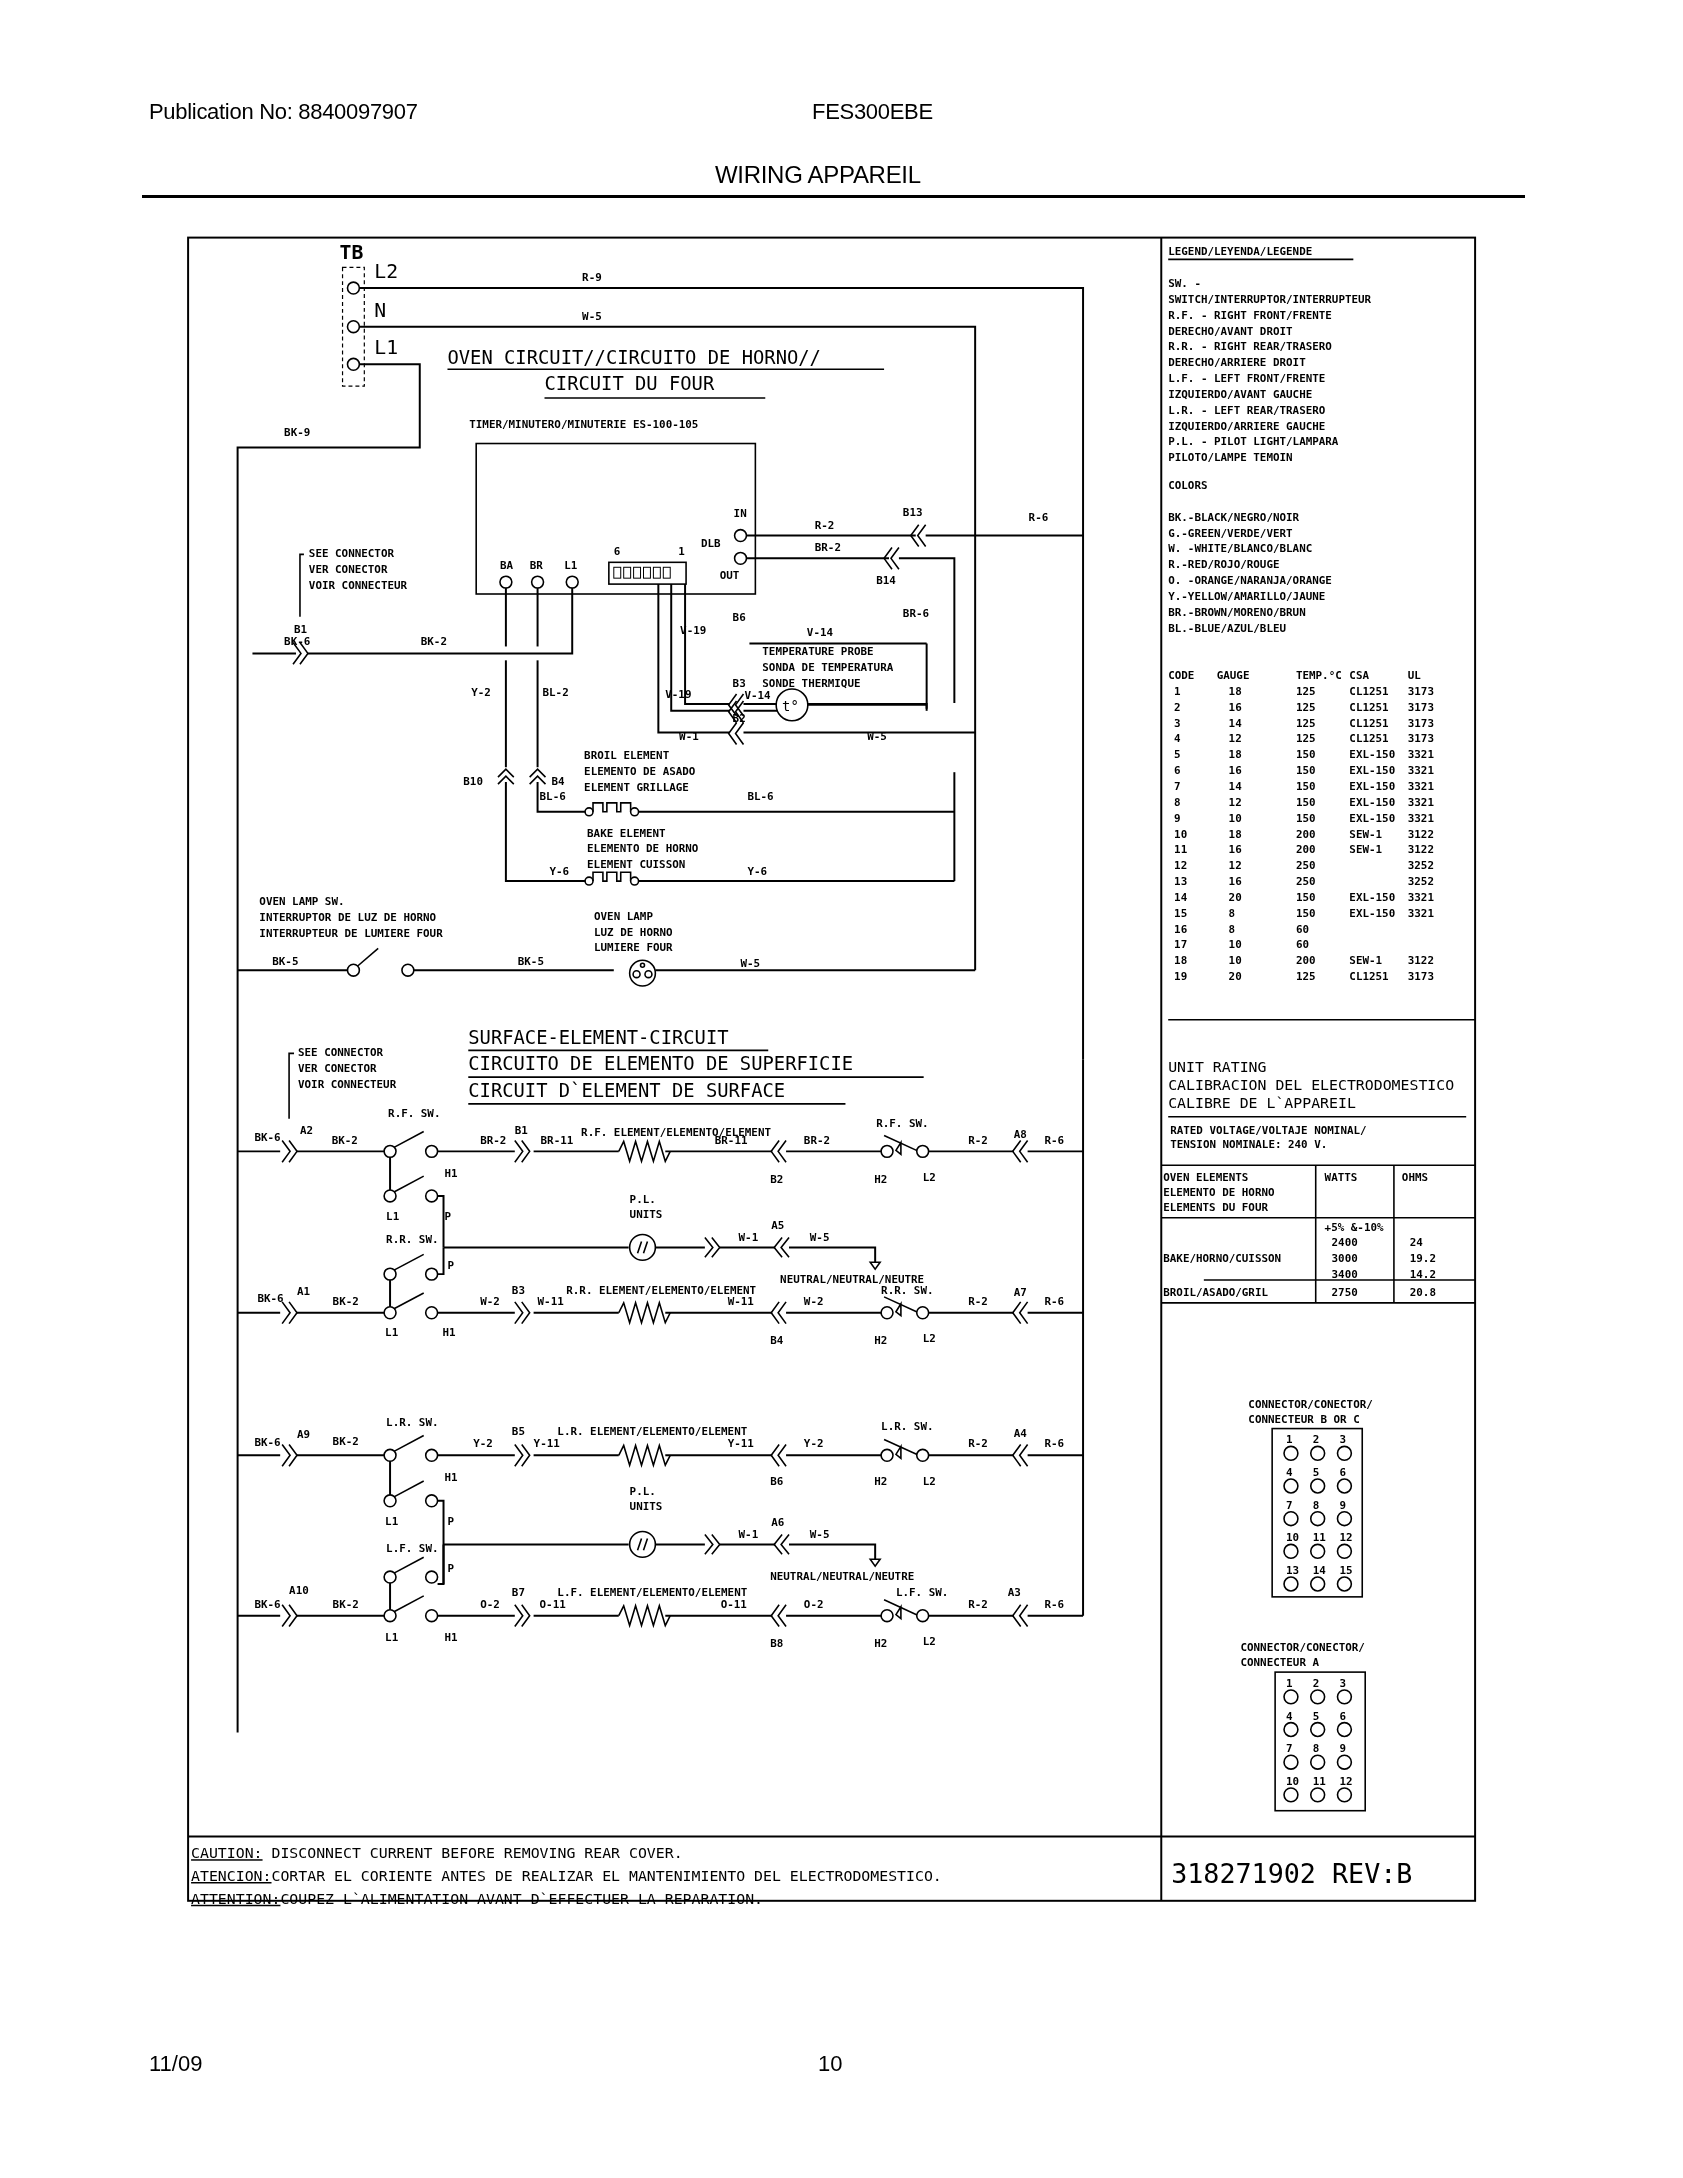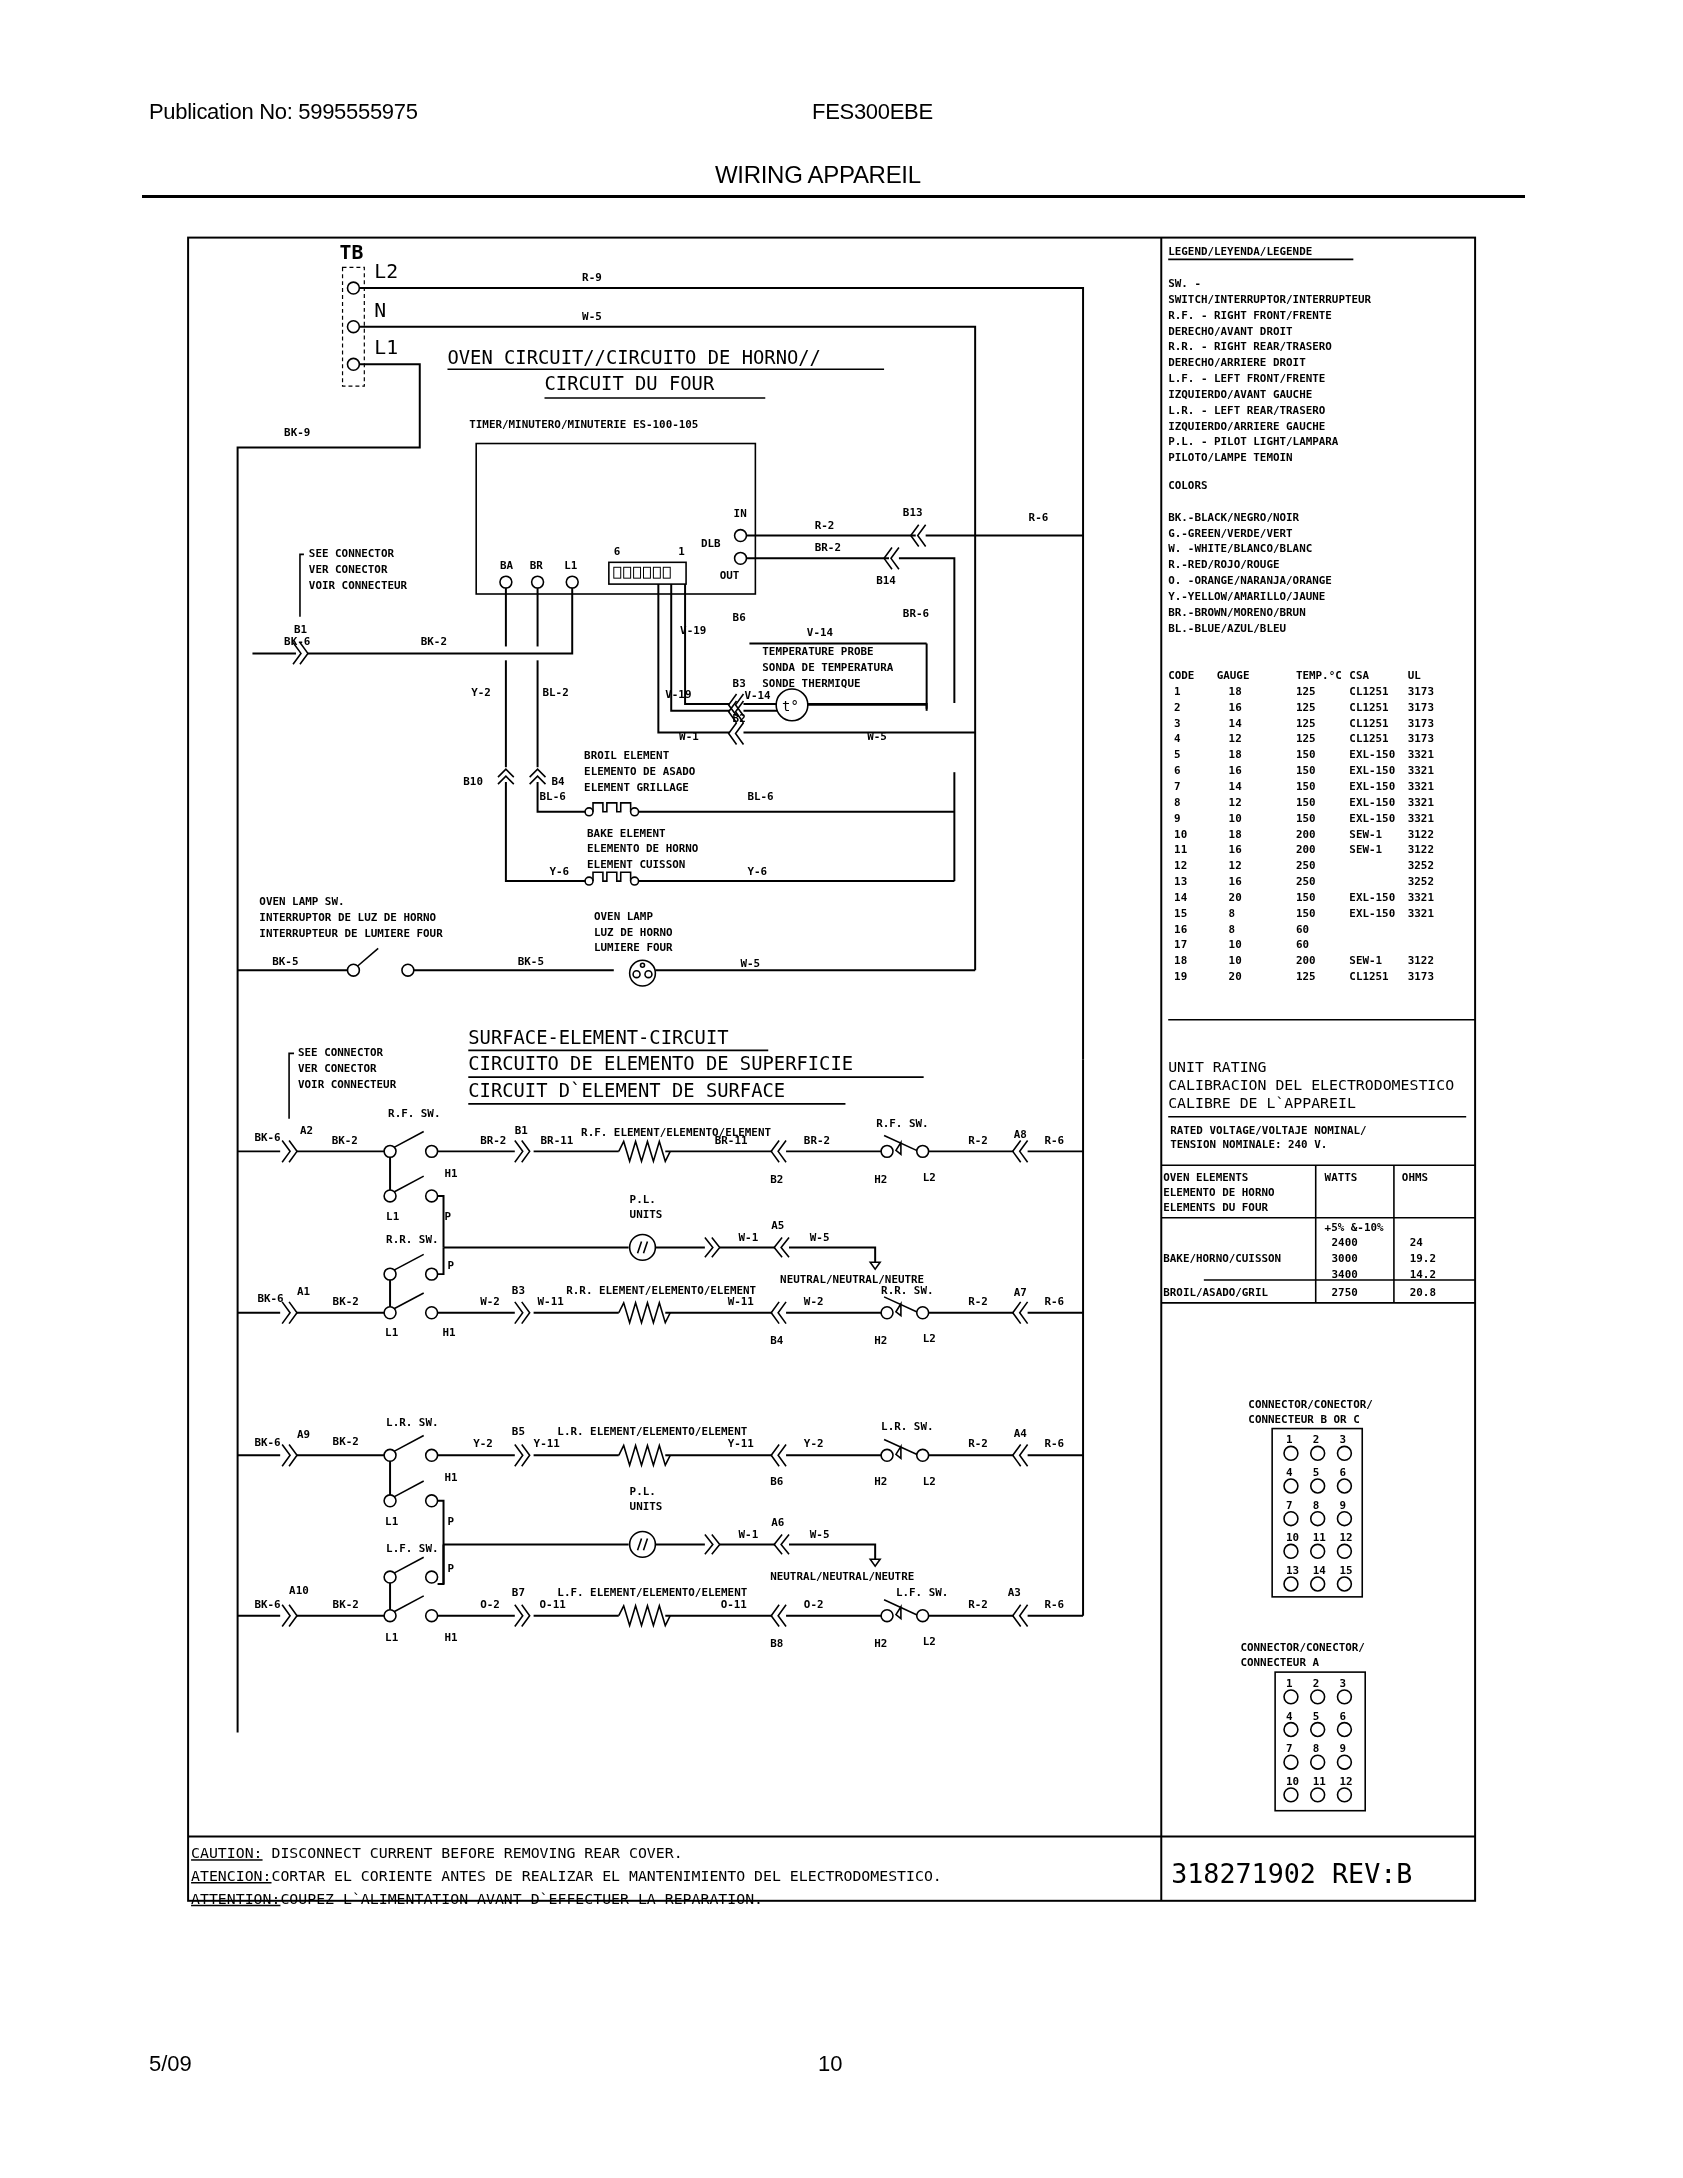--- a/index.html
+++ b/index.html
@@ -14,21 +14,21 @@
   svg{position:absolute;left:0;top:0;}
   .t{font-family:"DejaVu Sans Mono","Liberation Mono",monospace;font-weight:bold;fill:#000;}
   .tn{font-family:"DejaVu Sans Mono","Liberation Mono",monospace;fill:#000;}
   .w{stroke:#000;stroke-width:2;fill:none;}
   .wt{stroke:#000;stroke-width:1.6;fill:none;}
   .pin{stroke:#000;stroke-width:1.6;fill:#fff;}
 </style>
 </head>
 <body>
 
-<div id="pub" class="hdr">Publication No: 5995555975</div>
+<div id="pub" class="hdr">Publication No: 8840097907</div>
 <div id="model" class="hdr">FES300EBE</div>
 <div id="title" class="hdr">WIRING APPAREIL</div>
 <div id="rule"></div>
 
 <svg width="1683" height="2178" viewBox="0 0 1700 2200">
 
   <rect x="190" y="240" width="1300" height="1680" class="w"></rect>
   <line x1="1173" y1="240" x2="1173" y2="1920" class="w"></line>
   <line x1="190" y1="1855" x2="1490" y2="1855" class="w"></line>
 
@@ -668,15 +668,15 @@
   </g>
 
   <g>
     <text x="193" y="1877" class="tn" font-size="15"><tspan text-decoration="underline">CAUTION:</tspan><tspan> DISCONNECT CURRENT BEFORE REMOVING REAR COVER.</tspan></text>
     <text x="193" y="1900" class="tn" font-size="15"><tspan text-decoration="underline">ATENCION:</tspan><tspan>CORTAR EL CORIENTE ANTES DE REALIZAR EL MANTENIMIENTO DEL ELECTRODOMESTICO.</tspan></text>
     <text x="193" y="1923" class="tn" font-size="15"><tspan text-decoration="underline">ATTENTION:</tspan><tspan>COUPEZ L`ALIMENTATION AVANT D`EFFECTUER LA REPARATION.</tspan></text>
     <text x="1183" y="1902" class="tn" font-size="27">318271902 REV:B</text>
   </g>
 </svg>
 
-<div id="foot-date">5/09</div>
+<div id="foot-date">11/09</div>
 <div id="foot-page">10</div>
 
 
 </body></html>

